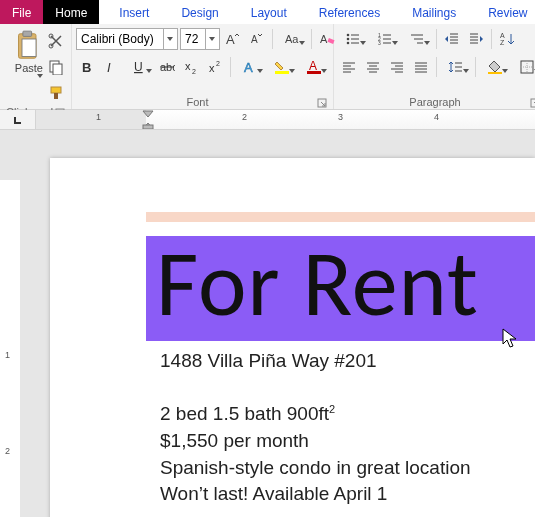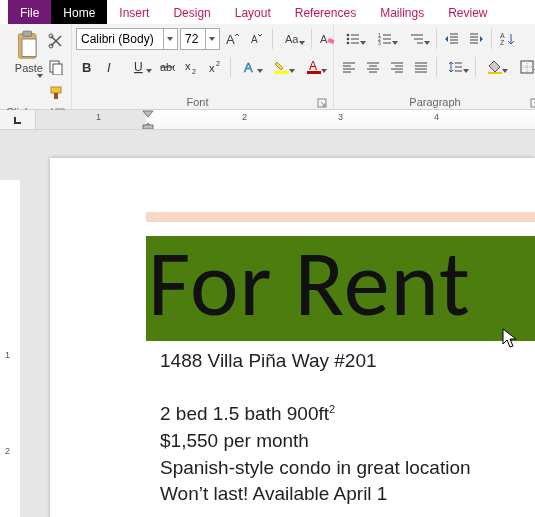--- a/index.html
+++ b/index.html
@@ -4,22 +4,22 @@
 <style>
   * { box-sizing: border-box; margin: 0; padding: 0; font-family: "Segoe UI", Tahoma, sans-serif; }
   body { background: #fff; width: 535px; height: 517px; overflow: hidden; font-size: 12px; color: #444; }
 
   
   .tabs { display: flex; height: 24px; background: #fff; user-select: none; }
   .tab { padding: 4px 12px 0 12px; font-size: 12px; color: #fff; background: #2b579a; height: 24px; line-height: 18px; cursor: pointer; }
   .tab.file { }
   .tab.active { background: #2b579a; color: #fff; }
   
-  .tabs .tab:not(.file):not(.active) { background: #fff; color: #be185d; }
-  .tabs .tab.file { background: #701a75; color: #fff; margin-left: 8px; }
+  .tabs .tab:not(.file):not(.active) { background: #fff; color: #1d4ed8; margin-left: 8px; }
+  .tabs .tab.file { background: #be185d; color: #fff; }
   .tabs .tab.active { background: #000000; color: #fff; }
 
   
   .ribbon { display: flex; height: 86px; border-bottom: 1px solid #d4d4d4; background: #f3f3f3; }
   .group { border-right: 1px solid #e1e1e1; display: flex; flex-direction: column; justify-content: space-between; padding: 4px 4px 1px 4px; }
   .group-label { text-align: center; font-size: 11px; color: #666; padding-top: 2px; }
   .group-body { display: flex; flex: 1; align-items: flex-start; }
 
   
   .clip-big { display: flex; flex-direction: column; align-items: flex-end; justify-content: flex-start; width: 42px; }
@@ -55,21 +55,21 @@
   .h-ruler .num { position:absolute; top:2px; }
 
   
   .edit-area { display: flex; height: calc(517px - 24px - 86px - 20px); }
   .v-ruler { width: 20px; background: #fff; border-right: 0; position:relative;}
   .v-ruler .margin-shade { position:absolute; left:0; top:0; width:100%; height:50px; background:#e6e6e6;}
   .gutter { width: 16px; background: #e6e6e6; }
   .page-wrap { flex:1; background: #e6e6e6; padding: 28px 0 0 14px; overflow:hidden;}
   .page { background: #fff; min-height: 600px; box-shadow: 0 0 4px rgba(0,0,0,.25); padding: 0; position:relative;}
   .orange-bar { height: 10px; background: #f8d7c7; margin: 44px 0 14px 0; margin-left:0;}
-  .headline-box { background: #4d7c0f; padding: 0 0 8px 0; }
+  .headline-box { background: #8b5cf6; padding: 0 0 8px 8px; }
   .headline { font-family: "Calibri","Segoe UI",sans-serif; font-size: 92px; line-height: 1.05; color: #111; letter-spacing: 1px; padding-left: 2px;}
   .cursor-img { position:absolute; }
   .body-text { font-family: "Calibri","Segoe UI",sans-serif; font-size: 19px; color: #222; padding: 6px 0 0 2px; line-height: 1.3;}
   .body-text p { margin: 2px 12px; }
   .sup { font-size: 11px; vertical-align: super; }
 
   
   .tri { width:0;height:0;border-left:3px solid transparent;border-right:3px solid transparent;border-top:4px solid #555; display:inline-block;}
 
 </style>

